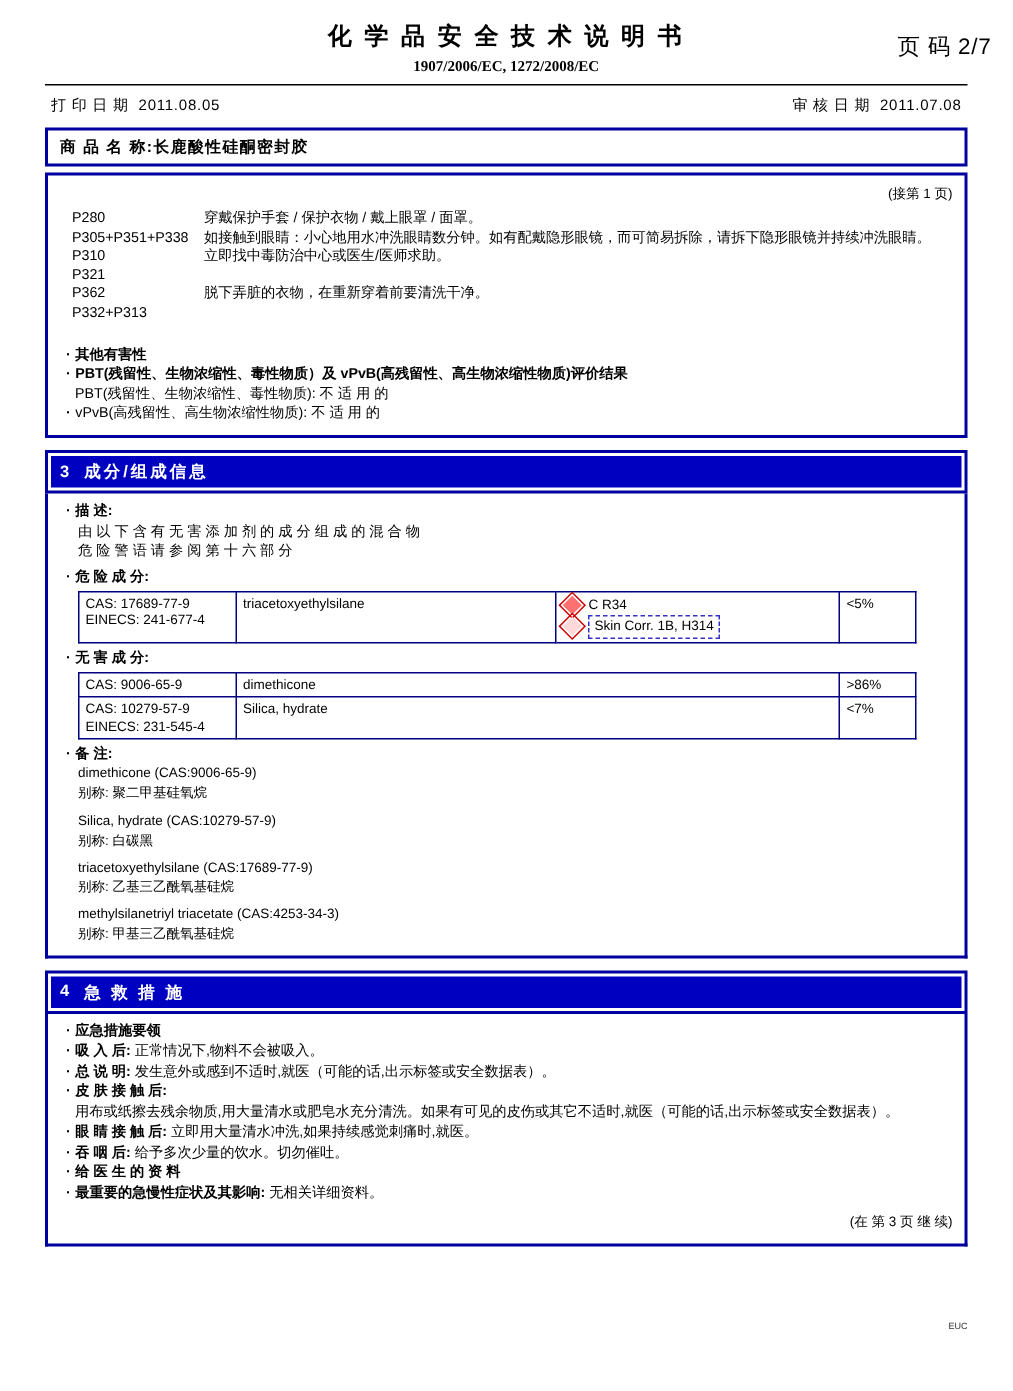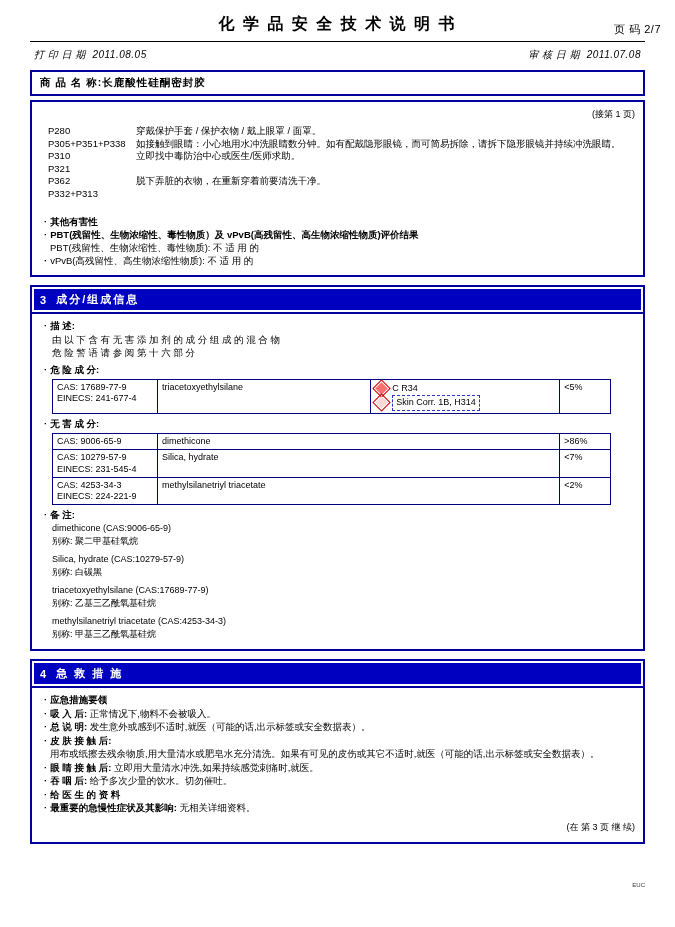--- a/index.html
+++ b/index.html
@@ -20,21 +20,21 @@
     position: relative;
     width: 675px;
     height: 927px;
     padding: 0;
     box-sizing: border-box;
   }
   .pagenum {
     position: absolute;
     top: 8px;
     right: 14px;
-    font-size: 11px;
+    font-size: 15px;
     letter-spacing: 0.5px;
   }
   .doc-title {
     text-align: center;
     font-size: 16px;
     font-weight: bold;
     letter-spacing: 2px;
     margin-top: 14px;
   }
   .doc-subtitle {
@@ -47,21 +47,20 @@
   .hr-top {
     border: none;
     border-top: 1px solid #000;
     margin: 6px 30px 0 30px;
   }
   .meta-row {
     display: flex;
     justify-content: space-between;
     margin: 6px 34px 0 34px;
     font-size: 10px;
-    font-style: italic;
   }
   .meta-row span { letter-spacing: 0.5px; }
   .prod-box {
     margin: 8px 30px 0 30px;
     border: 2px solid #0000a0;
     padding: 4px 8px;
     font-size: 10.5px;
     font-weight: bold;
     letter-spacing: 1px;
   }
@@ -194,20 +193,21 @@
   .bodytext { font-size: 9.5px; line-height: 1.42; margin-left: 4px;}
 </style>
 </head>
 <body>
 
 <div class="page">
 
   <div class="pagenum">页 码 2/7</div>
 
   <div class="doc-title">化 学 品 安 全 技 术 说 明 书</div>
+  <div class="doc-subtitle">1907/2006/EC, 1272/2008/EC</div>
   <hr class="hr-top">
 
   <div class="meta-row">
     <span><span>打 印 日 期</span>&nbsp;&nbsp;<span>2011.08.05</span></span>
     <span><span>审 核 日 期</span>&nbsp;&nbsp;<span>2011.07.08</span></span>
   </div>
 
   <div class="prod-box">
     <span>商 品 名 称:</span><span>长鹿酸性硅酮密封胶</span>
   </div>
@@ -294,28 +294,20 @@
         <td class="col-pct">&gt;86%</td>
       </tr>
       <tr>
         <td class="col-cas">
           <div>CAS: 10279-57-9</div>
           <div>EINECS: 231-545-4</div>
         </td>
         <td>Silica, hydrate</td>
         <td class="col-pct">&lt;7%</td>
       </tr>
-      <tr>
-        <td class="col-cas">
-          <div>CAS: 4253-34-3</div>
-          <div>EINECS: 224-221-9</div>
-        </td>
-        <td>methylsilanetriyl triacetate</td>
-        <td class="col-pct">&lt;2%</td>
-      </tr>
     </tbody>
       </table>
 
     <div class="bodytext dot"><b>备 注:</b></div>
     <div class="notes">
       <div>dimethicone (CAS:9006-65-9)</div>
       <div>别称: 聚二甲基硅氧烷</div>
       <div class="gap"></div>
       <div>Silica, hydrate (CAS:10279-57-9)</div>
       <div>别称: 白碳黑</div>

